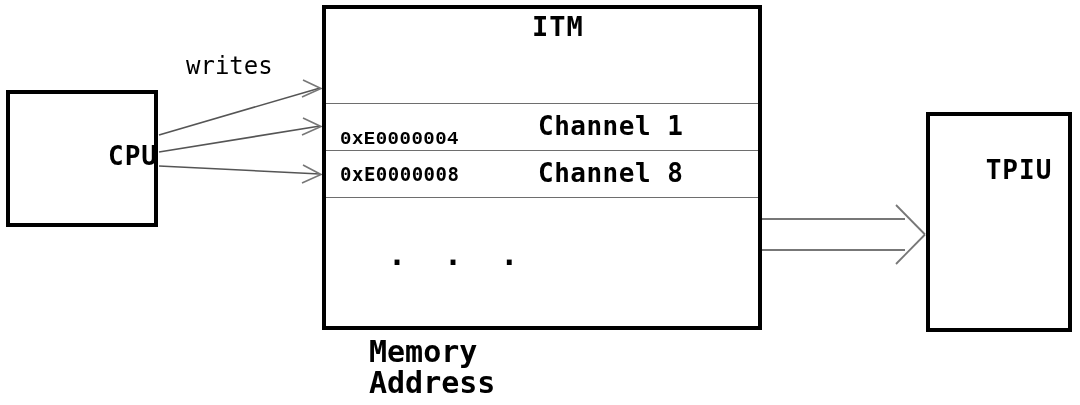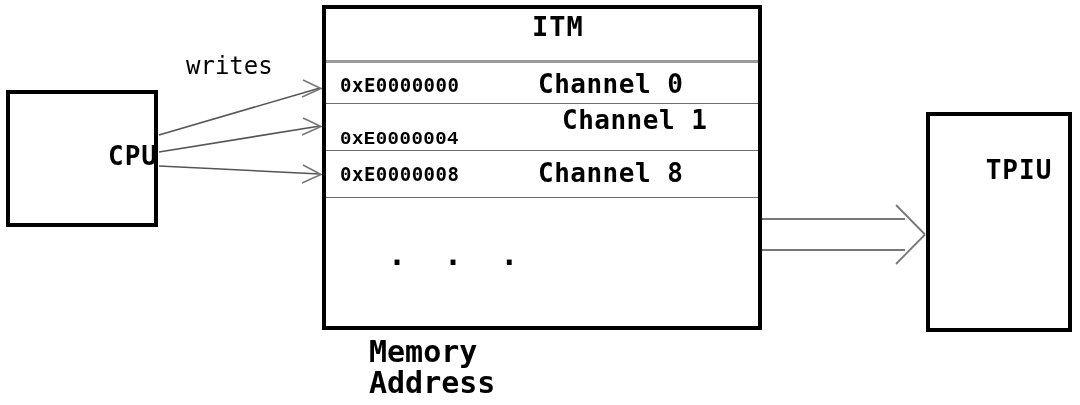--- a/index.html
+++ b/index.html
@@ -183,28 +183,24 @@
   <div class="node-box" id="cpu-box"></div>
   <div class="node-label" id="cpu-label">CPU</div>
 
   <div class="node-label" id="writes-label">writes</div>
 
   <div class="node-box" id="itm-box"></div>
   <div class="node-label" id="itm-title">ITM</div>
 
   <div id="itm-rows">
 
-    <div class="itm-row sep-thick" style="top:51px;height:43px;">
-      <span class="addr-cell" style="top:11px;">0xE0000000</span>
-      <span class="chan-cell" style="top:6px;">Channel 0</span>
-    </div>
 
     <div class="itm-row sep-thin" style="top:94px;height:47px;">
       <span class="addr-cell" style="top:24px;font-family:Liberation Mono, monospace;">0xE0000004</span>
-      <span class="chan-cell" style="top:1px;margin-left:24px;">Channel 1</span>
+      <span class="chan-cell" style="top:7px;">Channel 1</span>
     </div>
 
     <div class="itm-row sep-thin" style="top:141px;height:47px;">
       <span class="addr-cell" style="top:12px;">0xE0000008</span>
       <span class="chan-cell" style="top:7px;">Channel 8</span>
     </div>
 
     <div class="itm-row sep-thin" style="top:188px;height:129px;"></div>
     <span id="ellipsis-cell">. . .</span>
   </div>

